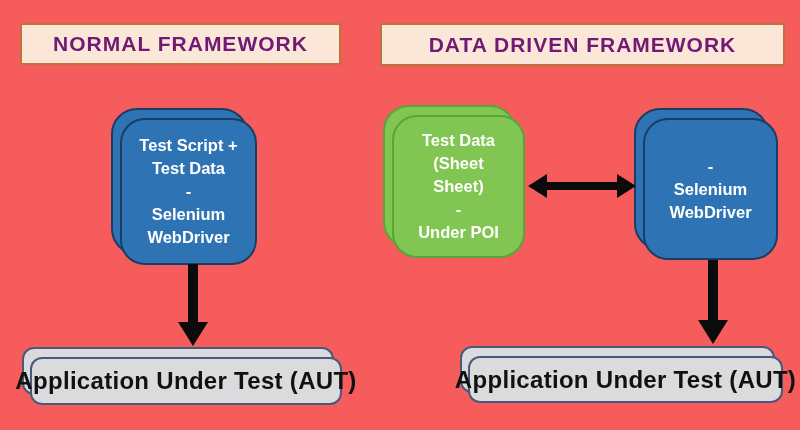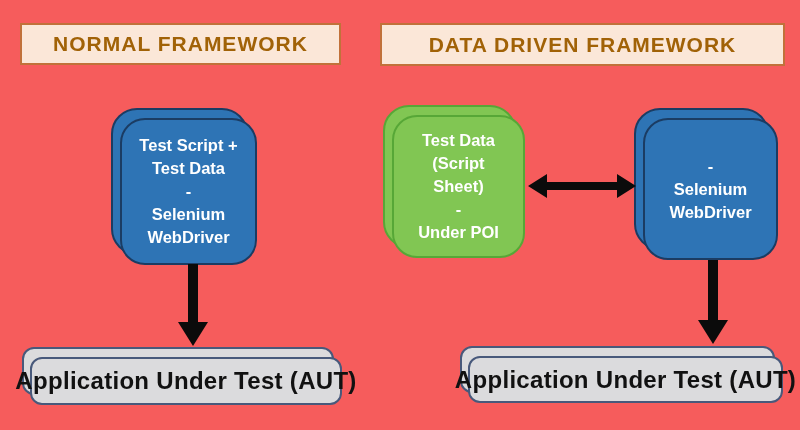--- a/index.html
+++ b/index.html
@@ -20,21 +20,21 @@
   .header {
     position: absolute;
     display: flex;
     align-items: center;
     justify-content: center;
     background: var(--header_fill, #FBE7D8);
     border: 2px solid var(--header_border, #C1713A);
     font-weight: bold;
     font-size: 21px;
     letter-spacing: 1px;
-    color: #a16207;
+    color: #701a75;
     white-space: nowrap;
   }
   #header-normal { left: 20px;  top: 23px; width: 321px; height: 42px; }
   #header-dd     { left: 380px; top: 23px; width: 405px; height: 43px; }
 
   
   .stack { position: absolute; }
   .layer-back, .layer-front {
     position: absolute;
     width: 100%;
@@ -108,21 +108,21 @@
       <div>-</div>
       <div>Selenium</div>
       <div>WebDriver</div>
     </div>
   </div>
 
   <div class="stack green" id="node-green">
     <div class="layer-back"></div>
     <div class="layer-front">
       <div>Test Data</div>
-      <div>(Script</div>
+      <div>(Sheet</div>
       <div>Sheet)</div>
       <div>-</div>
       <div>Under POI</div>
     </div>
   </div>
 
   <div class="stack blue" id="node-blue-right">
     <div class="layer-back"></div>
     <div class="layer-front">
       <div>-</div>

